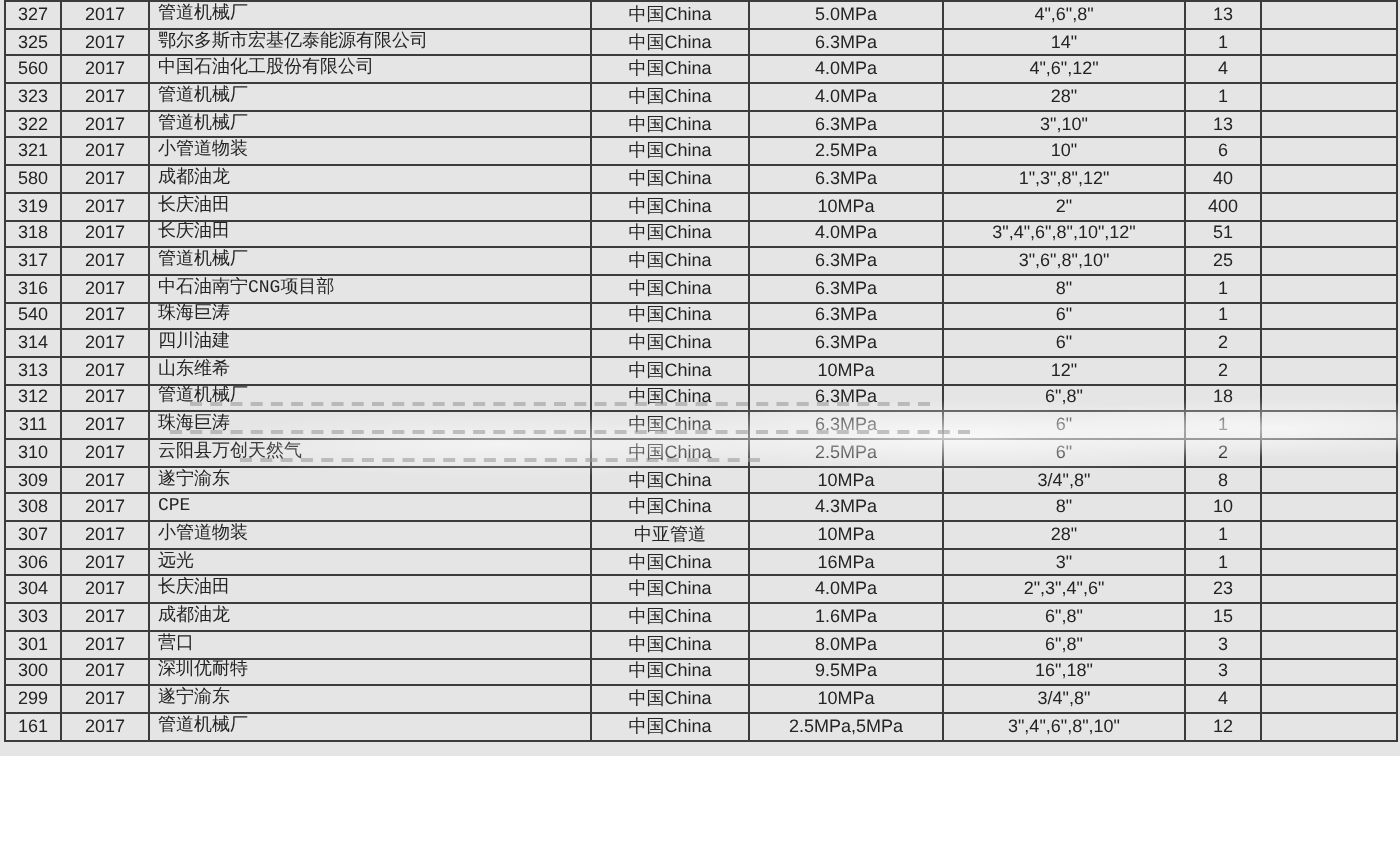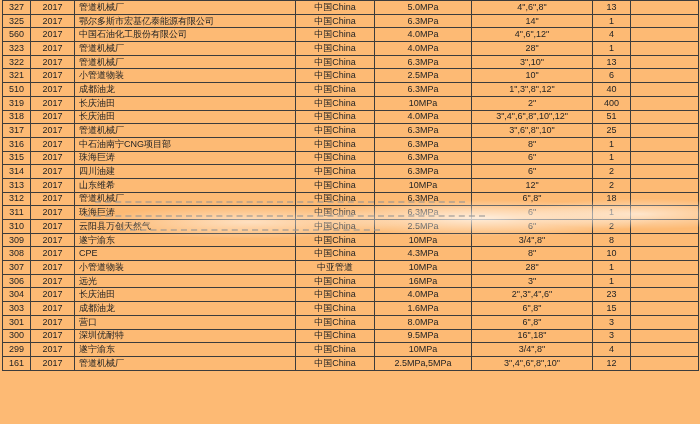--- a/index.html
+++ b/index.html
@@ -7,22 +7,22 @@
     padding: 0;
     width: 700px;
     height: 424px;
     overflow: hidden;
     background: #ffffff;
     font-family: "Liberation Sans", sans-serif;
   }
   .sheet {
     position: relative;
     width: 700px;
-    height: 424px;
-    background: #fdba74;
+    height: 378px;
+    background: #e5e5e5;
   }
   table.data-table {
     border-collapse: collapse;
     table-layout: fixed;
     position: absolute;
     top: 0;
     left: 2px;
     width: 696px;
   }
   table.data-table td {
@@ -33,20 +33,21 @@
     color: #242424;
     text-align: center;
     padding: 0;
     overflow: hidden;
     white-space: nowrap;
     vertical-align: middle;
   }
   table.data-table td.company {
     text-align: left;
     padding-left: 4px;
+    font-family: Liberation Mono, monospace;
   }
   tr.rowline { height: 13.7px; }
 
   
   .watermark {
     position: absolute;
     left: 0;
     top: 192px;
     width: 700px;
     height: 54px;
@@ -139,21 +140,21 @@
         <td>321</td>
         <td>2017</td>
         <td class="company">小管道物装</td>
         <td>中国China</td>
         <td>2.5MPa</td>
         <td>10"</td>
         <td>6</td>
         <td></td>
       </tr>
         <tr class="rowline">
-        <td>510</td>
+        <td>580</td>
         <td>2017</td>
         <td class="company">成都油龙</td>
         <td>中国China</td>
         <td>6.3MPa</td>
         <td>1",3",8",12"</td>
         <td>40</td>
         <td></td>
       </tr>
         <tr class="rowline">
         <td>319</td>
@@ -189,21 +190,21 @@
         <td>316</td>
         <td>2017</td>
         <td class="company">中石油南宁CNG项目部</td>
         <td>中国China</td>
         <td>6.3MPa</td>
         <td>8"</td>
         <td>1</td>
         <td></td>
       </tr>
         <tr class="rowline">
-        <td>315</td>
+        <td>540</td>
         <td>2017</td>
         <td class="company">珠海巨涛</td>
         <td>中国China</td>
         <td>6.3MPa</td>
         <td>6"</td>
         <td>1</td>
         <td></td>
       </tr>
         <tr class="rowline">
         <td>314</td>

